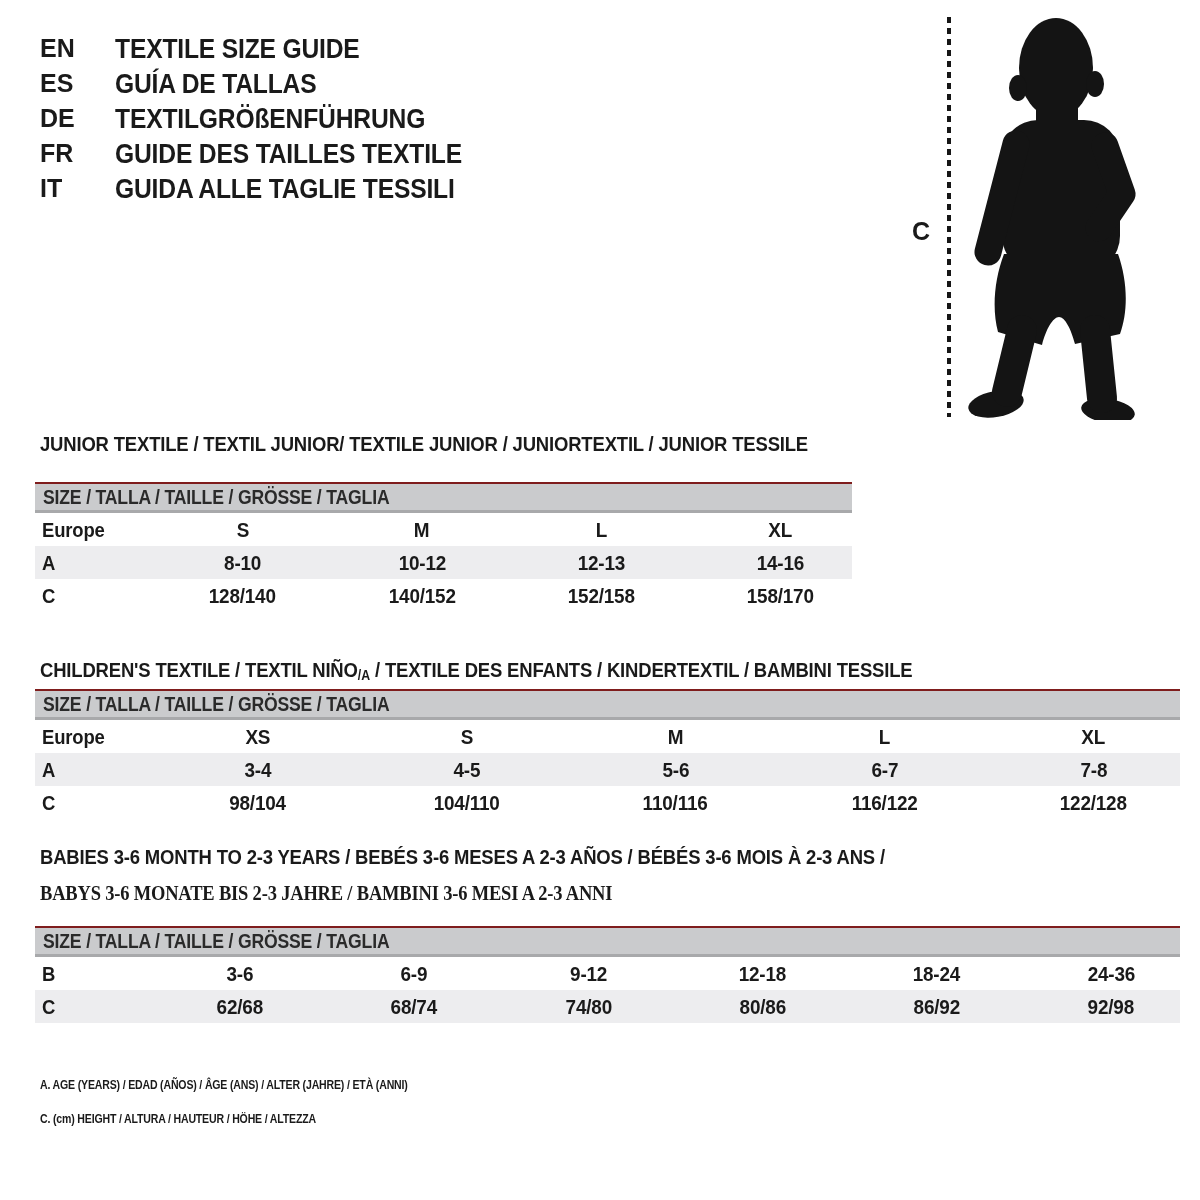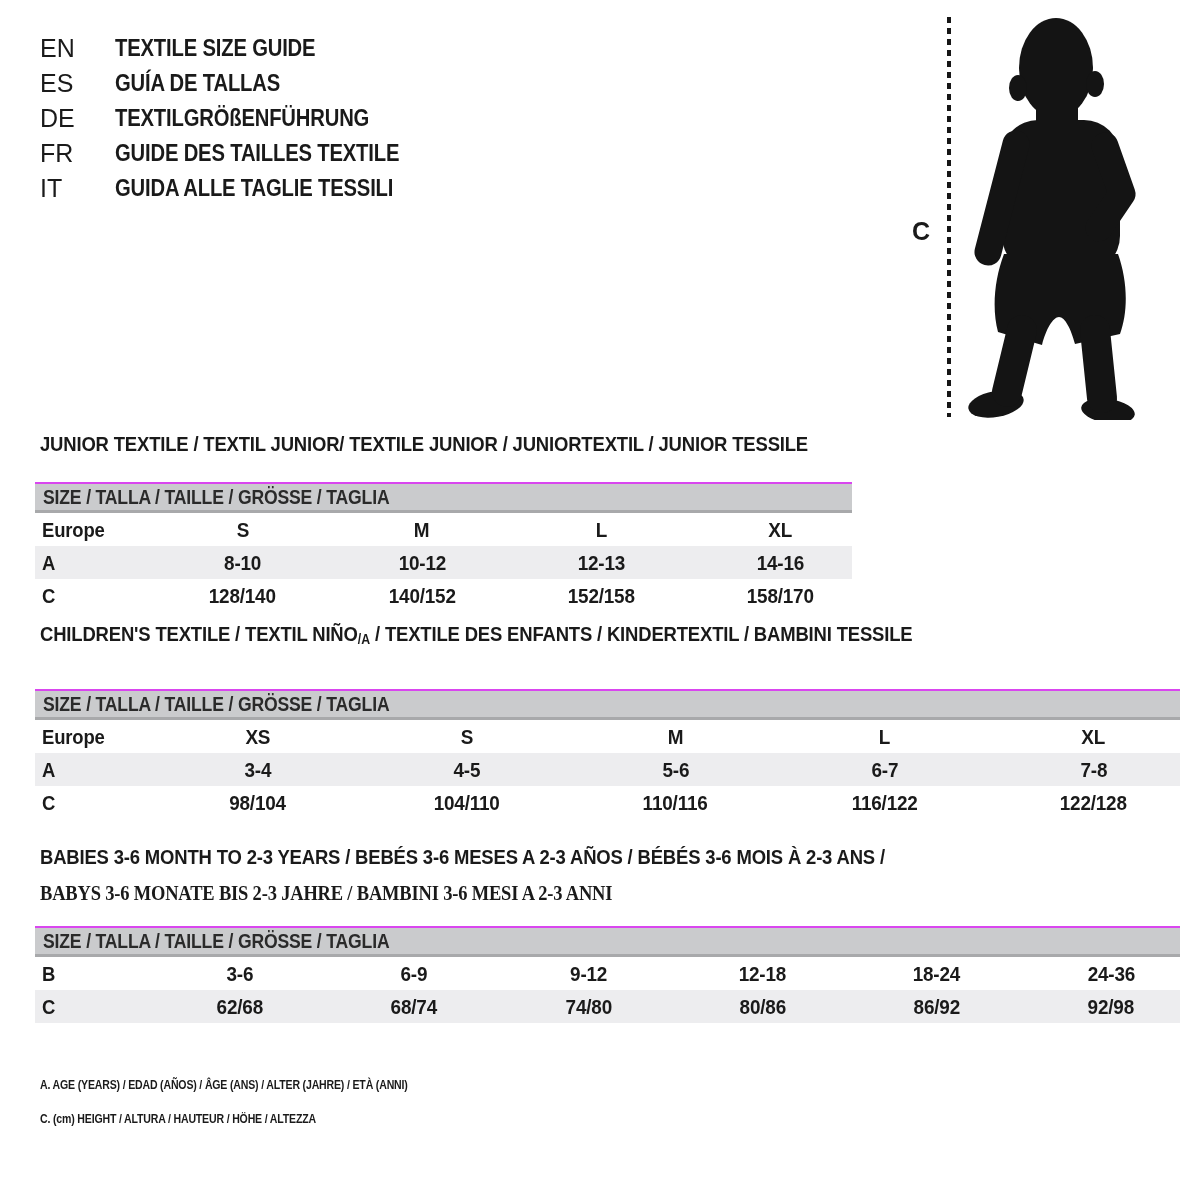--- a/index.html
+++ b/index.html
@@ -12,47 +12,47 @@
     overflow:hidden;
     -webkit-font-smoothing:antialiased;
   }
   
   .cond  { display:inline-block; transform:scaleX(0.88); transform-origin:0 50%; white-space:nowrap; font-weight:700; letter-spacing:-0.2px; }
   .condc { display:inline-block; transform:scaleX(0.90); transform-origin:50% 50%; white-space:nowrap; font-weight:700; letter-spacing:-0.2px; }
 
   
   .lang-block { position:absolute; left:40px; top:31px; }
   .lang-row { display:flex; align-items:center; height:35px; }
-  .lang-code { width:75px; font-size:25px; font-weight:400; }
-  .lang-label { font-size:23px; }
+  .lang-code { width:75px; font-size:25px; font-weight:700; }
+  .lang-label { font-size:28px; }
 
   
   .measure-line {
     position:absolute; left:947px; top:17px; width:4px; height:400px;
     background:repeating-linear-gradient(to bottom, #161616 0 6px, transparent 6px 11px);
   }
   .measure-label { position:absolute; left:912px; top:217px; font-size:25px; font-weight:700; }
   .silhouette { position:absolute; left:958px; top:14px; width:182px; height:406px; }
 
   
   .sec-title { position:absolute; left:40px; font-size:21px; white-space:nowrap; }
   #junior-title   { top:432px; }
-  #children-title { top:622px; }
+  #children-title { top:658px; }
   #babies-title1  { top:845px; }
   #babies-title2  { top:881px;font-family:Liberation Serif, serif; }
   .title-sub { font-size:14px; vertical-align:-3px; letter-spacing:0; }
 
   
   .size-table { position:absolute; left:35px; }
   #junior-table   { top:482px; width:817px; }
   #children-table { top:689px; width:1145px; }
   #babies-table   { top:926px; width:1145px; }
   .size-bar {
     height:31px; background:#cacbcd;
-    border-top:2px solid #d946ef; border-bottom:3px solid #a8a9ab;
+    border-top:2px solid #7f1d1d; border-bottom:3px solid #a8a9ab;
     display:flex; align-items:center; padding-left:8px;
     font-size:20px; color:#2a2a2a;
   }
   .t-row { display:flex; align-items:center; height:33px; font-size:21px;gap:36px; }
   .t-row.shade { background:#ededef; }
   .t-label { width:100px; padding-left:7px; font-weight:700; }
   .t-cell { flex:1; text-align:center; font-weight:700; }
 
   
   .legend { position:absolute; left:40px; top:1068px; }

